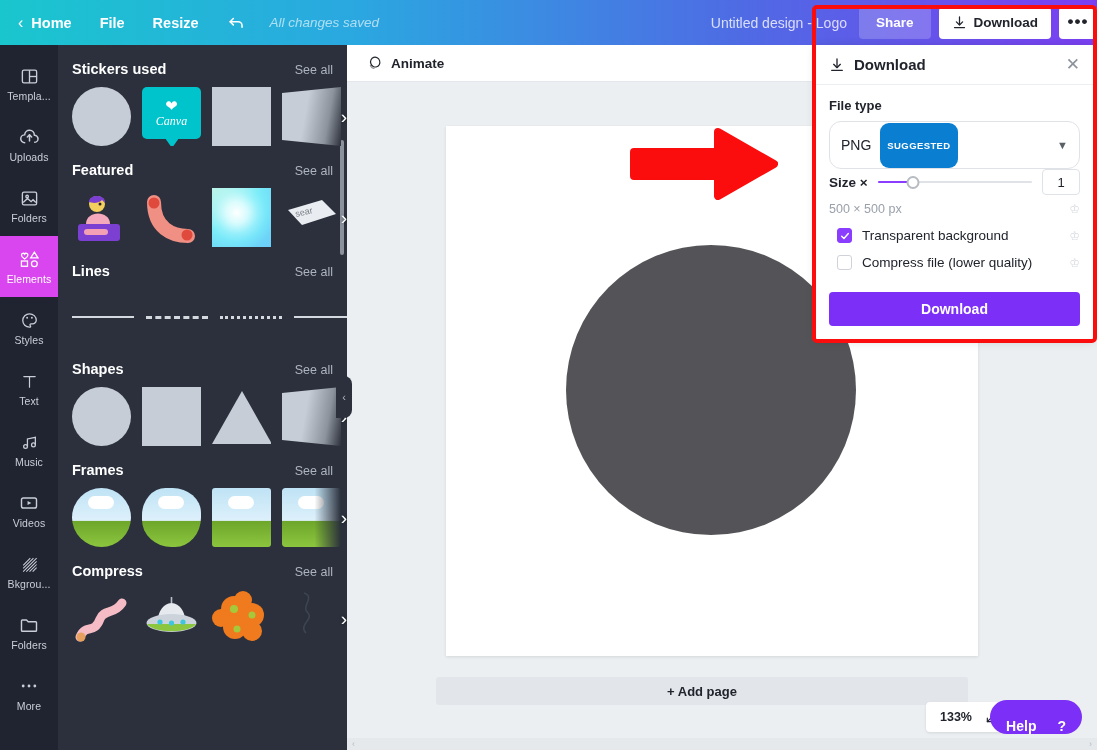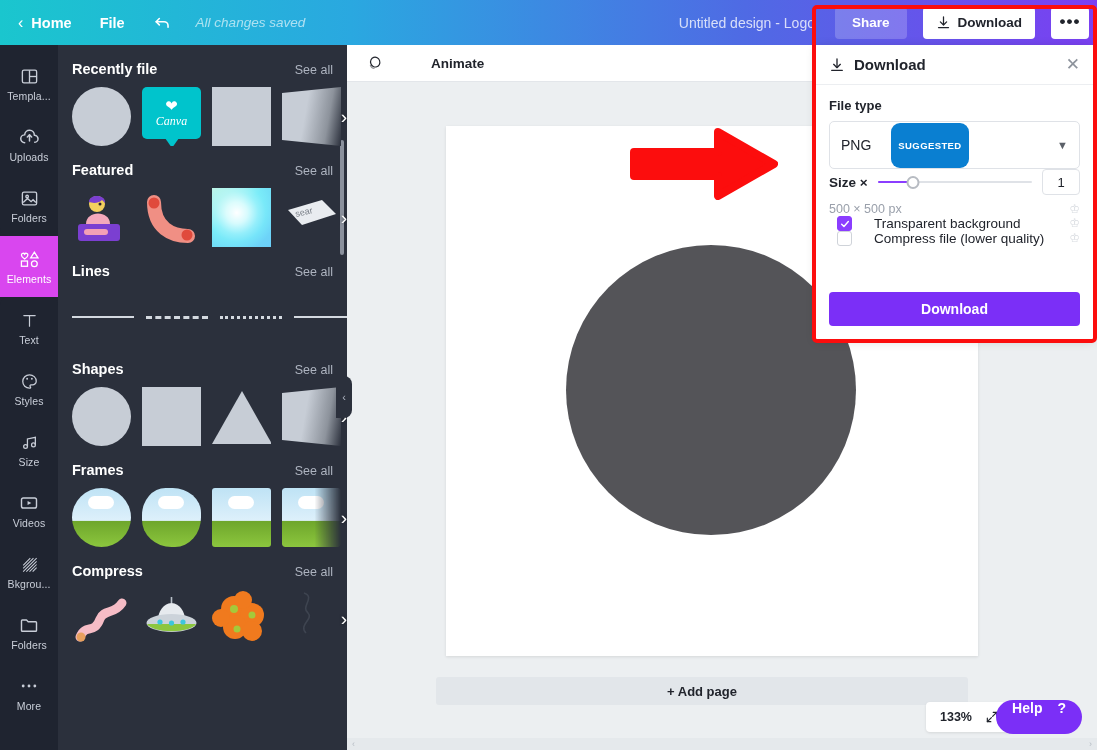--- a/index.html
+++ b/index.html
@@ -24,21 +24,21 @@
     padding: 0 14px; display: flex; align-items: center; height: 45px;
     cursor: pointer; white-space: nowrap;
   }
   .tb-home { padding-left: 18px; }
   .chev-left { font-size: 16px; font-weight: normal; margin-right: 8px; display:inline-block; }
   .tb-undo { padding: 0 14px; display:flex; align-items:center; height:45px; cursor:pointer; }
   .tb-saved {
     color: rgba(255,255,255,.62); font-size: 13.5px; font-style: italic;
     padding: 0 10px; white-space: nowrap;
   }
-  .tb-right { margin-left: auto; display: flex; align-items: center; padding-right: 8px; gap: 16px; justify-content: flex-end; }
+  .tb-right { margin-left: auto; display: flex; align-items: center; padding-right: 0; gap: 8px; justify-content: flex-end; }
   .tb-title { color: rgba(255,255,255,.78); font-size: 14px; white-space: nowrap; margin-right: 4px; }
   .btn-share {
     background: rgba(255,255,255,.20); color: #fff; font-size: 13.5px; font-weight: bold;
     border: none; border-radius: 4px; height: 32px; padding: 0 17px; cursor: pointer;
     font-family: inherit;
   }
   .btn-download {
     background: #ffffff; color: #21242c; font-size: 13.5px; font-weight: bold;
     border: none; border-radius: 4px; height: 32px; padding: 0 13px; cursor: pointer;
     display: flex; align-items: center; gap: 7px; font-family: inherit;
@@ -140,21 +140,21 @@
   }
 
   
   .workspace {
     position:absolute; left:347px; top:45px; right:0; bottom:0; background:#eceff1;
   }
   .wsbar {
     height:37px; background:#fff; border-bottom:1px solid #e3e6ea;
     display:flex; align-items:center; padding-left:19px; gap:8px;
   }
-  .animate-lbl { font-size:13.5px; font-weight:bold; color:#21242c; cursor:pointer;margin-left:40px; }
+  .animate-lbl { font-size:13.5px; font-weight:bold; color:#21242c; cursor:pointer; }
   .canvas {
     position:absolute; left:99px; top:81px; width:532px; height:530px;
     background:#ffffff; box-shadow: 0 1px 3px rgba(0,0,0,.10);
   }
   .canvas-circle {
     position:absolute; left:120px; top:119px; width:290px; height:290px;
     border-radius:50%; background:#545458;
   }
   .addpage {
     position:absolute; left:89px; top:632px; width:532px; height:28px;
@@ -163,21 +163,21 @@
   }
   .zoombar {
     position:absolute; right:84px; bottom:18px; height:30px; background:#fff;
     border-radius:4px; display:flex; align-items:center; gap:13px; padding:0 14px;
     box-shadow:0 1px 3px rgba(0,0,0,.10); cursor:pointer;
   }
   .zoom-pct { font-size:12.5px; font-weight:bold; color:#21242c; }
   .help-btn {
     position:absolute; right:15px; bottom:16px; height:34px; background:#7b2ff7;
     border-radius:17px; color:#fff; font-size:14px; font-weight:bold;
-    display:flex; align-items:flex-start; justify-content:center; gap:15px; padding:0 16px; cursor:pointer;
+    display:flex; align-items:flex-end; justify-content:center; gap:21px; padding:0 16px; cursor:pointer;
   }
   .hscroll {
     position:absolute; left:0; right:0; bottom:0; height:12px; background:#e5e9ec;
     display:flex; align-items:center; justify-content:space-between; padding:0 5px;
     color:#b6bcc4; font-size:9px;
   }
 
   
   .red-arrow { position:absolute; left:630px; top:128px; z-index:45; }
 
@@ -193,22 +193,22 @@
   }
   .dl-head {
     height:40px; display:flex; align-items:center; padding:0 13px; gap:9px;
     border-bottom:1px solid #eceef1;
   }
   .dl-title { font-size:15px; font-weight:bold; color:#21242c; }
   .dl-close { margin-left:auto; color:#8d939c; font-size:17px; cursor:pointer; line-height:1; }
   .dl-body { padding:13px 13px 0 13px; flex:1; }
   .dl-label { font-size:13px; font-weight:bold; color:#21242c; margin-bottom:8px; }
   .ft-select {
-    height:48px; border:1px solid #dfe2e7; border-radius:5px; display:flex; align-items:center;
-    padding:0 11px; gap:20px; cursor:pointer;
+    height:48px; border:1px solid #dfe2e7; border-radius:12px; display:flex; align-items:center;
+    padding:0 11px; gap:9px; cursor:pointer;
   }
   .ft-name { font-size:14px; color:#21242c; }
   .badge {
     background:#0a7fd1; color:#fff; font-size:9.5px; font-weight:bold;
     letter-spacing:.4px; border-radius:9px; padding:17px 7px;
   }
   .ft-chev { margin-left:auto; color:#5b6068; font-size:11px; }
   .size-row { display:flex; align-items:center; gap:10px; }
   .size-lbl { font-size:13.5px; font-weight:bold; color:#21242c; white-space:nowrap; }
   .slider { flex:1; position:relative; height:14px; display:flex; align-items:center; }
@@ -218,21 +218,21 @@
     position:absolute; left:23%; width:13px; height:13px; border-radius:50%;
     background:#fff; border:2px solid #b7bbc2; transform:translateX(-50%); cursor:pointer;
   }
   .size-num {
     width:38px; height:26px; border:1px solid #dfe2e7; border-radius:4px;
     text-align:center; font-size:13px; color:#21242c; font-family:inherit; outline:none;
   }
   .px-row { display:flex; align-items:center; margin-top:7px; }
   .px-text { font-size:12.5px; color:#9aa0ab; }
   .crown { margin-left:auto; color:#d9dce1; font-size:12px; }
-  .cb-row { display:flex; gap:22px; padding-left:8px; }
+  .cb-row { display:flex; align-items:center; gap:10px; margin-top:12px; padding-left:8px; }
   .cbox { width:15px; height:15px; border-radius:3px; border:1.5px solid #cfd3d9; background:#fff; flex:none; }
   .cbox.on { background:#8b3dff; border-color:#8b3dff; display:flex; align-items:center; justify-content:center; }
   .cb-lbl { font-size:13.5px; color:#21242c; }
   .dl-btn {
     margin:15px 13px 13px 13px; height:34px; background:#7b2ff7; color:#fff;
     border:none; border-radius:4px; font-size:14px; font-weight:bold; cursor:pointer;
     font-family:inherit;
   }
 </style>
 </head>
@@ -240,20 +240,21 @@
 
 <div id="app">
 
   <div class="topbar">
     <div class="tb-left">
       <div class="tb-item tb-home">
         <span class="chev-left">‹</span>
         <span>Home</span>
       </div>
       <div class="tb-item">File</div>
+      <div class="tb-item">Resize</div>
       <div class="tb-undo">
         <svg width="19" height="19" viewBox="0 0 24 24" fill="none" stroke="#ffffff" stroke-width="2" stroke-linecap="round" stroke-linejoin="round">
           <path d="M8 7 L4 11 L8 15"></path>
             <path d="M4 11 H14 a5 5 0 0 1 5 5 v2"></path>
         </svg>
       </div>
       <div class="tb-saved">All changes saved</div>
     </div>
     <div class="tb-right">
       <span class="tb-title">Untitled design - Logo</span>
@@ -312,48 +313,48 @@
           <path d="M19 3.5 L23.5 10.5 H14.5 Z"></path>
           <rect x="3" y="14.5" width="7.5" height="6.5"></rect>
           <circle cx="19" cy="17.8" r="3.6"></circle>
         </svg>
       </span>
       <span class="rail-lbl">Elements</span>
     </div>
 
     <div class="rail-item">
       <span class="rail-ico">
-        <svg width="17" height="17" viewBox="0 0 24 24" fill="none" stroke="currentColor" stroke-width="1.7" stroke-linecap="round">
-          <path d="M4 5 H20"></path>
-            <path d="M12 5 V20"></path>
-        </svg>
-      </span>
-      <span class="rail-lbl">Text</span>
-    </div>
-
-    <div class="rail-item">
-      <span class="rail-ico">
         <svg width="19" height="19" viewBox="0 0 24 24" fill="none" stroke="currentColor" stroke-width="1.6">
           <path d="M12 3.5 a8.5 8.5 0 1 0 0 17 c1.5 0 1.8-1.2 1-2 c-0.9-1 -0.3-2.2 1-2.2 h1.8 A4.7 4.7 0 0 0 20.5 11.6 C20.5 7 16.7 3.5 12 3.5Z"></path>
           <circle cx="9" cy="8.5" r="1.2" fill="currentColor" stroke="none"></circle>
           <circle cx="15" cy="8.5" r="1.2" fill="currentColor" stroke="none"></circle>
         </svg>
       </span>
       <span class="rail-lbl">Styles</span>
     </div>
 
     <div class="rail-item">
       <span class="rail-ico">
+        <svg width="17" height="17" viewBox="0 0 24 24" fill="none" stroke="currentColor" stroke-width="1.7" stroke-linecap="round">
+          <path d="M4 5 H20"></path>
+            <path d="M12 5 V20"></path>
+        </svg>
+      </span>
+      <span class="rail-lbl">Text</span>
+    </div>
+
+    <div class="rail-item">
+      <span class="rail-ico">
         <svg width="19" height="19" viewBox="0 0 24 24" fill="none" stroke="currentColor" stroke-width="1.6">
           <circle cx="7" cy="17" r="2.4"></circle>
             <circle cx="17" cy="15" r="2.4"></circle>
           <path d="M9.4 17 V7.5 L19.4 5.5 V15"></path>
         </svg>
       </span>
-      <span class="rail-lbl">Size</span>
+      <span class="rail-lbl">Music</span>
     </div>
 
     <div class="rail-item">
       <span class="rail-ico">
         <svg width="20" height="20" viewBox="0 0 24 24" fill="none" stroke="currentColor" stroke-width="1.7">
           <rect x="3" y="6" width="18" height="12" rx="2.2"></rect>
           <path d="M10.3 9.7 L14.8 12 L10.3 14.3 Z" fill="currentColor" stroke="none"></path>
         </svg>
       </span>
       <span class="rail-lbl">Videos</span>
@@ -388,21 +389,21 @@
       <span class="rail-lbl">More</span>
     </div>
   </div>
 
   <div class="panel">
 
     <div class="panel-scroll"></div>
 
     <div class="sec">
       <div class="sec-head">
-        <span class="sec-title">Recently file</span>
+        <span class="sec-title">Stickers used</span>
         <span class="sec-seeall">See all</span>
       </div>
       <div class="row">
         <div class="thumb">
             <div class="ph-circle"></div>
           </div>
         <div class="thumb">
           <div class="ph-canva">
             <span class="hrt">❤</span>
             <span class="wm">Canva</span>

